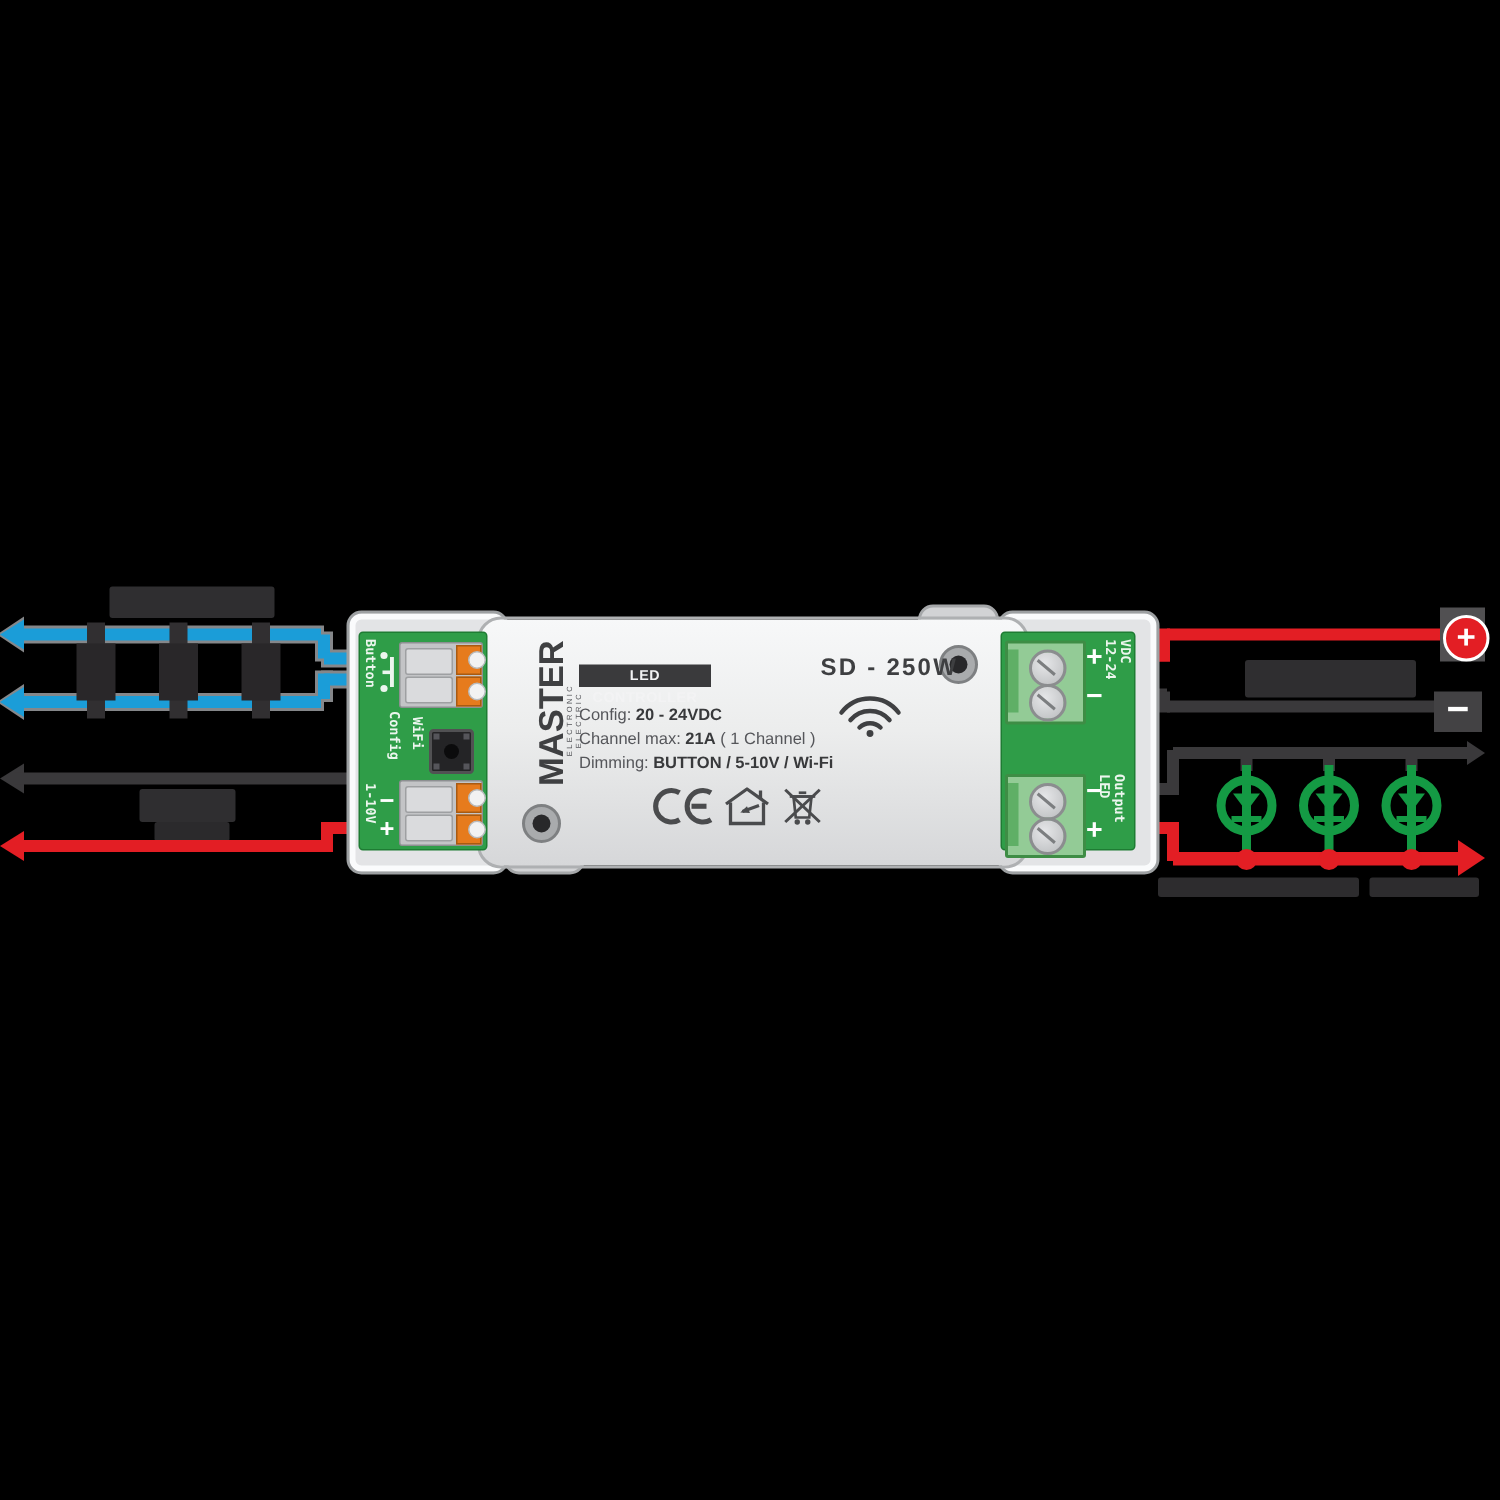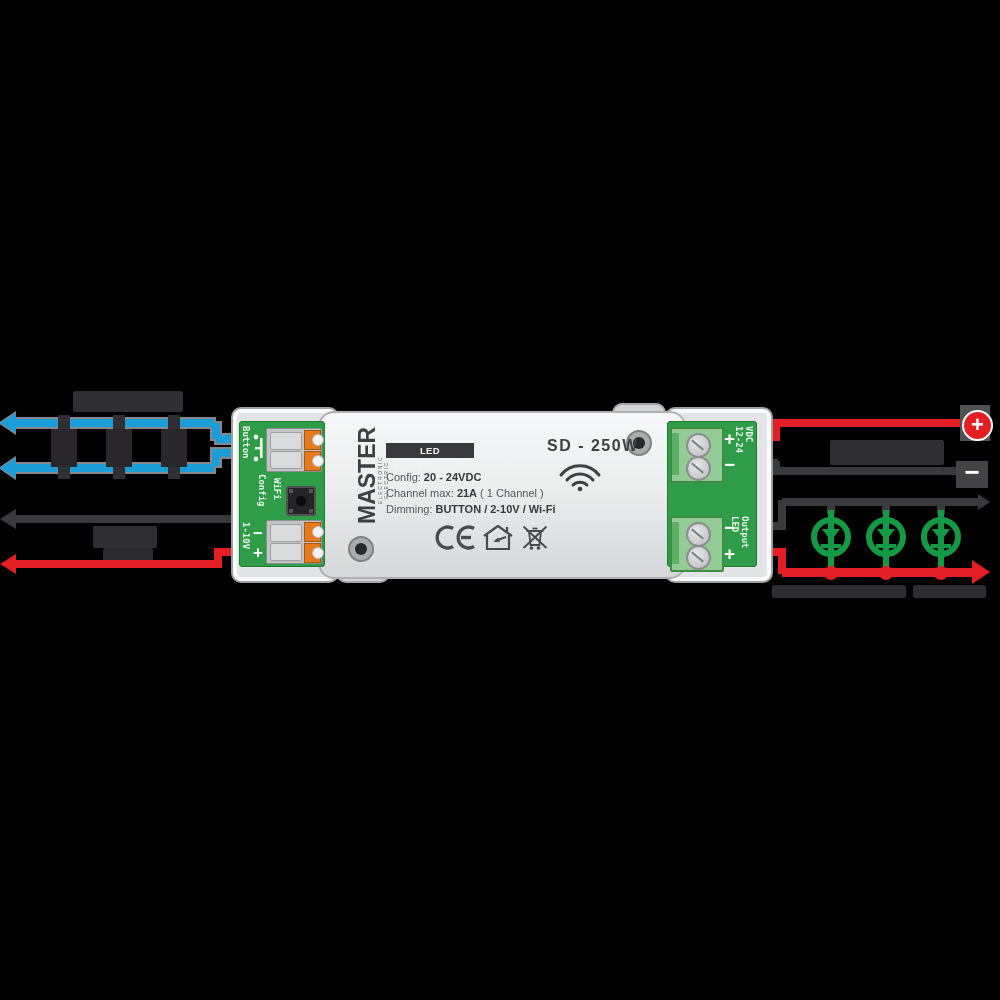--- a/index.html
+++ b/index.html
@@ -262,21 +262,21 @@
     <circle cx="23" cy="28" r="2.3" fill="#3f4042"></circle>
   </svg>
 
   <div class="spec" style="top:471px;">
     <span>Config:</span><b>20 - 24VDC</b><span class="sfx"></span>
   </div>
   <div class="spec" style="top:487px;">
     <span>Channel max:</span><b>21A</b><span class="sfx"> ( 1 Channel )</span>
   </div>
   <div class="spec" style="top:503px;">
-    <span>Dimming:</span><b>BUTTON / 2-10V / Wi-Fi</b><span class="sfx"></span>
+    <span>Dimming:</span><b>BUTTON / 5-10V / Wi-Fi</b><span class="sfx"></span>
   </div>
 
   <svg style="left:437px;top:525px;" width="40" height="25" viewBox="0 0 40 25">
     <path d="M16,3.5 A10.5,10.5 0 1 0 16,21.5" fill="none" stroke="#4a4b4d" stroke-width="3.4"></path>
     <path d="M37,3.5 A10.5,10.5 0 1 0 37,21.5" fill="none" stroke="#4a4b4d" stroke-width="3.4"></path>
     <line x1="24" y1="12.5" x2="34" y2="12.5" stroke="#4a4b4d" stroke-width="3.4"></line>
   </svg>
   <svg style="left:481px;top:523px;" width="34" height="28" viewBox="0 0 34 28">
     <path d="M3,13 L17,3 L31,13" fill="none" stroke="#4a4b4d" stroke-width="2.2" stroke-linejoin="round"></path>
     <path d="M6,12 V26 H28 V12" fill="none" stroke="#4a4b4d" stroke-width="2.2"></path>

